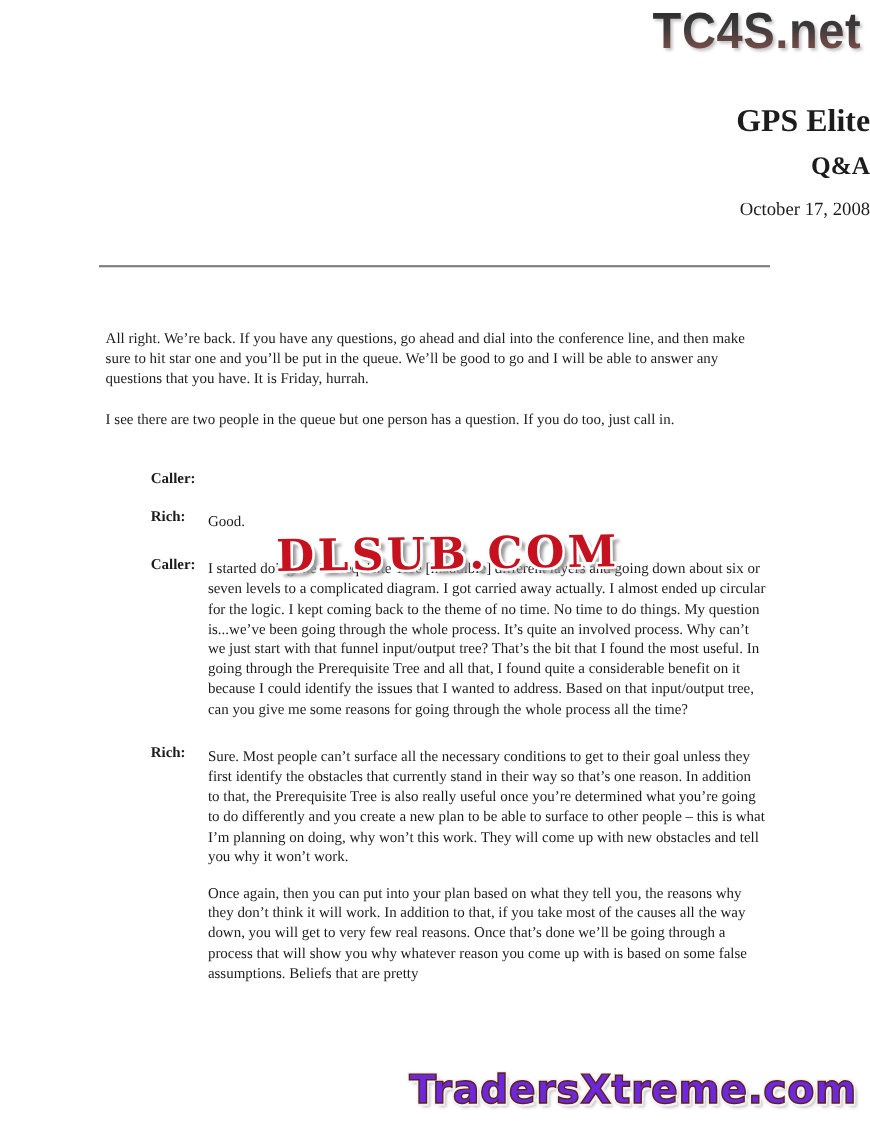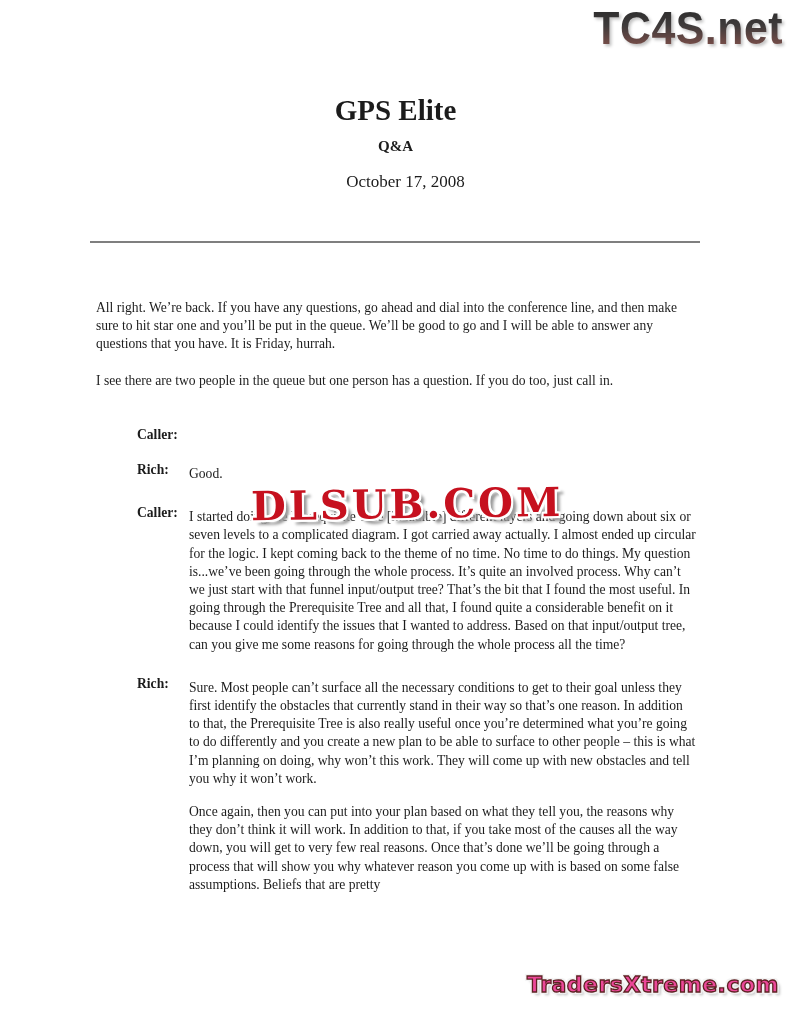--- a/index.html
+++ b/index.html
@@ -36,31 +36,31 @@
     color: transparent;
     filter: drop-shadow(2.5px 2.5px 1.5px #c2c2c2);
   }
 
   
   .titleblock {
     position: absolute;
     top: 96px;
     left: 0;
     width: 100%;
-    text-align: center;
+    text-align: right;
   }
   .titleblock h1 {
     margin: 0;
     font-size: 29px;
     font-weight: bold;
     line-height: 1;
   }
   .titleblock h2 {
     margin: 14px 0 0 0;
-    font-size: 15px;
+    font-size: 23px;
     font-weight: bold;
     line-height: 1;
   }
   .titleblock .date {
     margin-top: 19px;
     font-size: 17px;
     line-height: 1;
     margin-left: 20px;
   }
 
@@ -114,24 +114,24 @@
        5px  5px 3px #9a9a9a;
   }
 
   
   .traders {
     position: absolute;
     top: 974px;
     right: 12px;
     font-family: "DejaVu Sans", sans-serif;
     font-weight: bold;
-    font-size: 22px;
+    font-size: 36px;
     line-height: 1;
     letter-spacing: 0.5px;
-    color: #ec4899;
+    color: #6d28d9;
     -webkit-text-stroke: 1.3px #5d2022;
     text-shadow:
       -2px -2px 1px #f2f2f2, 2px -2px 1px #f2f2f2,
       -2px  2px 1px #f2f2f2, 2px  2px 1px #f2f2f2,
        3px  3px 3px #b8b8b8;
   }
 </style>
 </head>
 <body>
 

